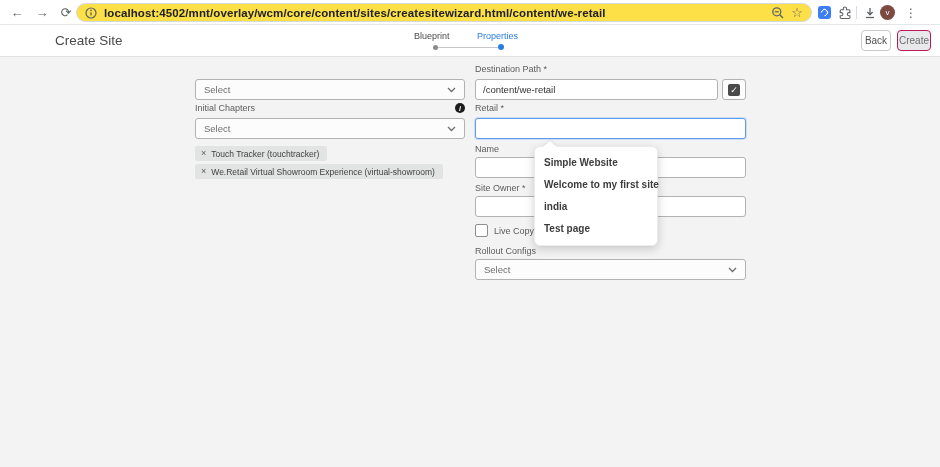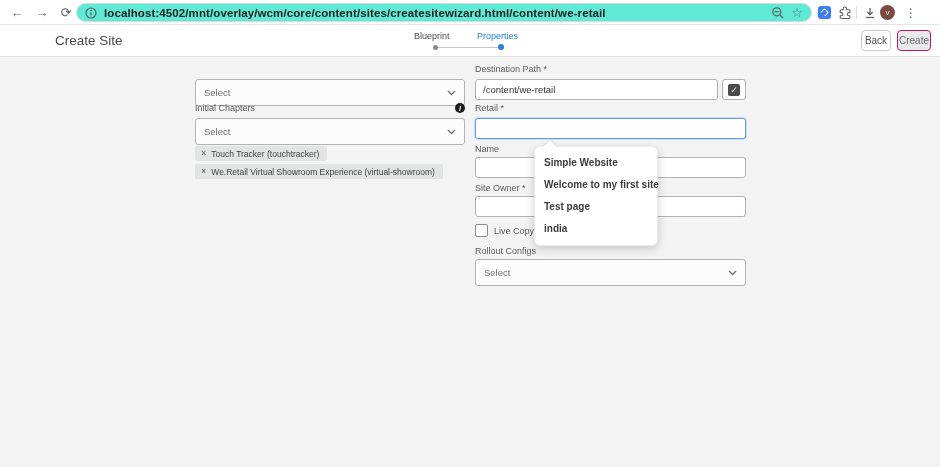--- a/index.html
+++ b/index.html
@@ -3,21 +3,21 @@
 <meta charset="utf-8">
 <style>
   * { margin:0; padding:0; box-sizing:border-box; }
   body { font-family:"Liberation Sans","DejaVu Sans",sans-serif; }
   .screen { position:relative; width:940px; height:467px; background:#fff; overflow:hidden; }
 
   
   .chrome { position:absolute; left:0; top:0; width:940px; height:25px; background:#ffffff; border-bottom:1px solid #e4e6e8; }
   .nav-ico { position:absolute; top:3px; width:18px; height:18px; display:flex; align-items:center; justify-content:center;
              font-size:13px; color:#5f6368; cursor:pointer; border-radius:50%; }
-  .omnibox { position:absolute; left:76px; top:3px; width:736px; height:19px; background:#5eead4; border:1px solid #d5d9de;
+  .omnibox { position:absolute; left:76px; top:3px; width:736px; height:19px; background:#fde047; border:1px solid #d5d9de;
              border-radius:11px; display:flex; align-items:center; }
   .omni-info { margin-left:8px; display:flex; align-items:center; }
   .omni-url { margin-left:7px; font-size:11.5px; font-weight:600; color:#202124; letter-spacing:.1px; white-space:nowrap;
               overflow:hidden; flex:1; }
   .omni-right { display:flex; align-items:center; gap:6px; margin-right:8px; }
   .ext-blue { position:absolute; left:818px; top:6px; width:13px; height:13px; background:#3d7ef7; border-radius:3px;
               display:flex; align-items:center; justify-content:center; }
   .ext-glyph { width:7px; height:7px; border:1.6px solid #fff; border-radius:50%; border-bottom-color:transparent; transform:rotate(45deg); }
   .chrome-sep { position:absolute; left:856px; top:6px; width:1px; height:13px; background:#dadce0; }
   .avatar { position:absolute; left:880px; top:5px; width:15px; height:15px; border-radius:50%; background:#7d4a42;
@@ -36,21 +36,21 @@
           justify-content:center; cursor:pointer; font-family:inherit; }
   .btn-back { left:861px; width:30px; background:#fff; border:1px solid #c9c9c9; color:#4f4f4f; }
   .btn-create { left:897px; width:34px; background:#e8e9ea; border:1px solid #be185d; color:#6e6e6e; }
 
   
   .content { position:absolute; left:0; top:57px; width:940px; height:410px; background:#f3f3f4; }
   .flabel-row { position:absolute; width:270px; display:flex; align-items:center; justify-content:space-between; }
   .flabel { font-size:9px; color:#5c5c5c; }
   .info-dot { width:10px; height:10px; border-radius:50%; background:#1c1c1c; color:#fff; font-size:7px; font-weight:700;
               display:flex; align-items:center; justify-content:center; cursor:pointer; font-style:italic; }
-  .select-box { position:absolute; height:27px; background:#fcfcfc; border:1px solid #b2b2b2; border-radius:3px;
+  .select-box { position:absolute; height:21px; background:#fcfcfc; border:1px solid #b2b2b2; border-radius:3px;
                 display:flex; align-items:center; justify-content:space-between; padding:0 8px; cursor:pointer; }
   .select-ph { font-size:9.5px; color:#6e6e6e; }
   .text-input { position:absolute; height:21px; background:#fff; border:1px solid #b2b2b2; border-radius:3px;
                 padding:0 7px; font-size:9.5px; color:#333; font-family:inherit; }
   .input-focused { border:1.5px solid #5e9bea; box-shadow:0 0 0 1px rgba(94,155,234,.25); }
   .tag-pill { position:absolute; height:15px; background:#e2e3e3; border-radius:2px; display:inline-flex; align-items:center;
               gap:5px; padding:0 8px 0 6px; }
   .tag-x { font-size:9px; color:#5c5c5c; cursor:pointer; line-height:1; }
   .tag-txt { font-size:8.5px; color:#3f3f3f; white-space:nowrap; }
   .pick-btn { position:absolute; left:722px; top:22px; width:24px; height:21px; background:#fdfdfd; border:1px solid #b2b2b2;
@@ -189,18 +189,18 @@
       <span class="select-ph">Select</span>
       <svg class="ico" width="9" height="6" viewBox="0 0 9 6">
           <path d="M1 1 L4.5 4.5 L8 1" fill="none" stroke="#6e6e6e" stroke-width="1.3"></path>
         </svg>
     </div>
 
     <div class="autofill">
       <div class="af-caret"></div>
       <div class="af-item">Simple Website</div>
       <div class="af-item">Welcome to my first site</div>
+      <div class="af-item">india</div>
       <div class="af-item">Test page</div>
-      <div class="af-item">india</div>
     </div>
 
   </div>
 </div>
 
 </body></html>

